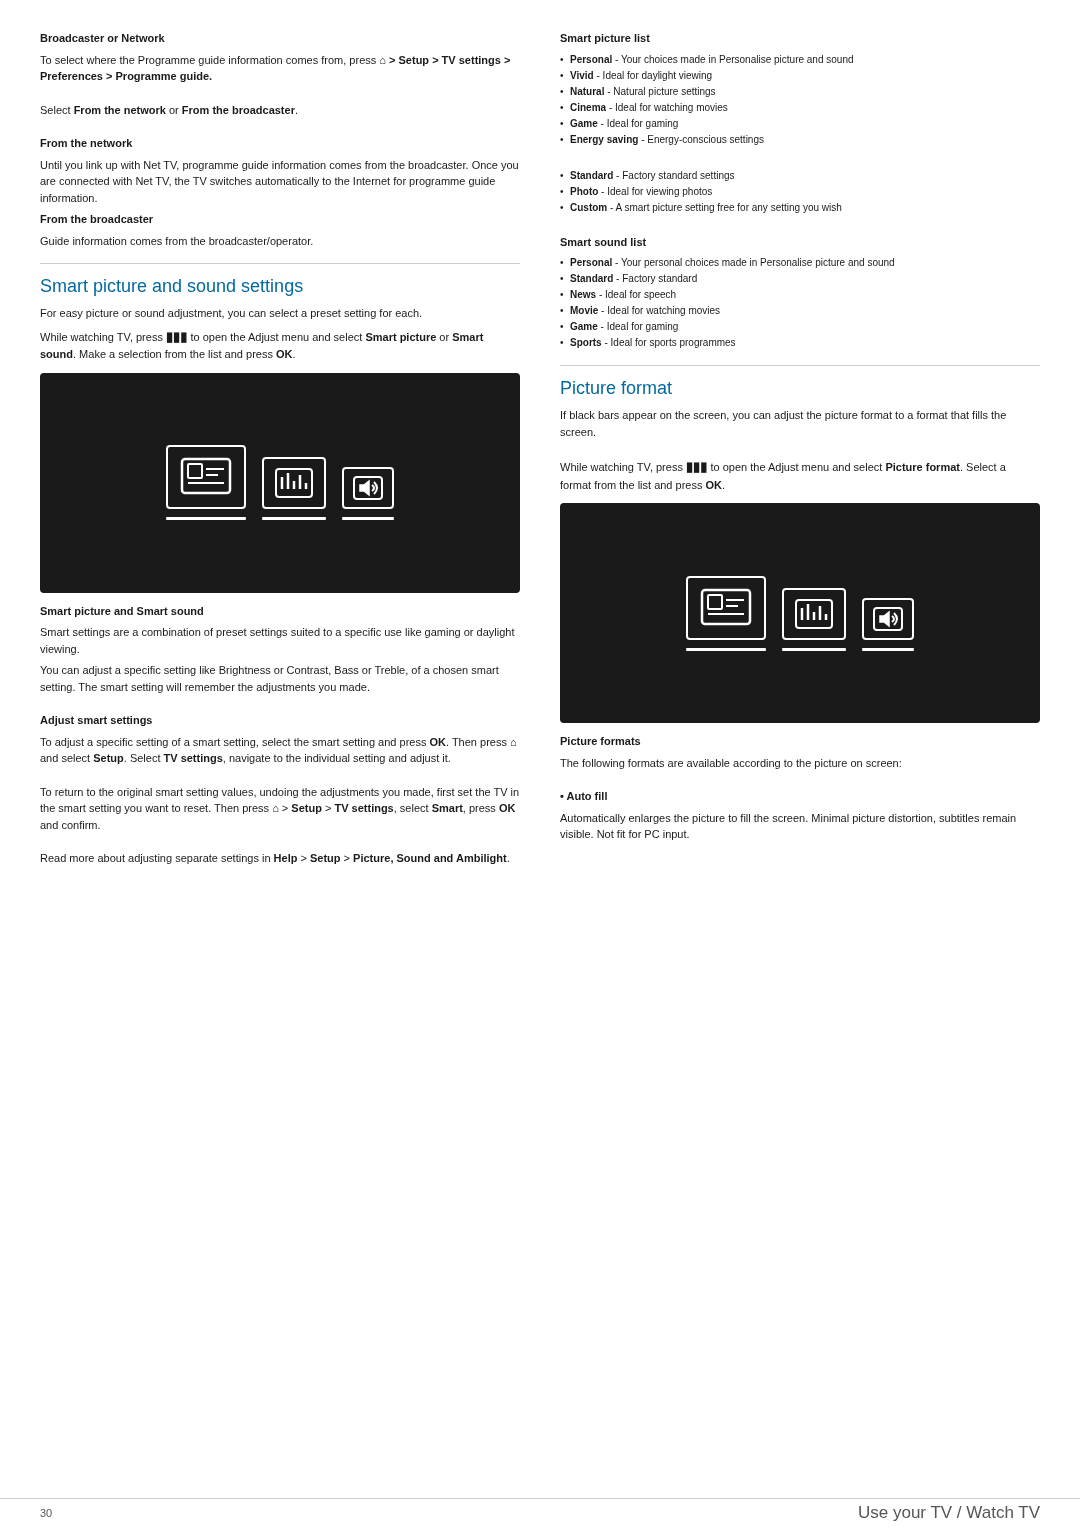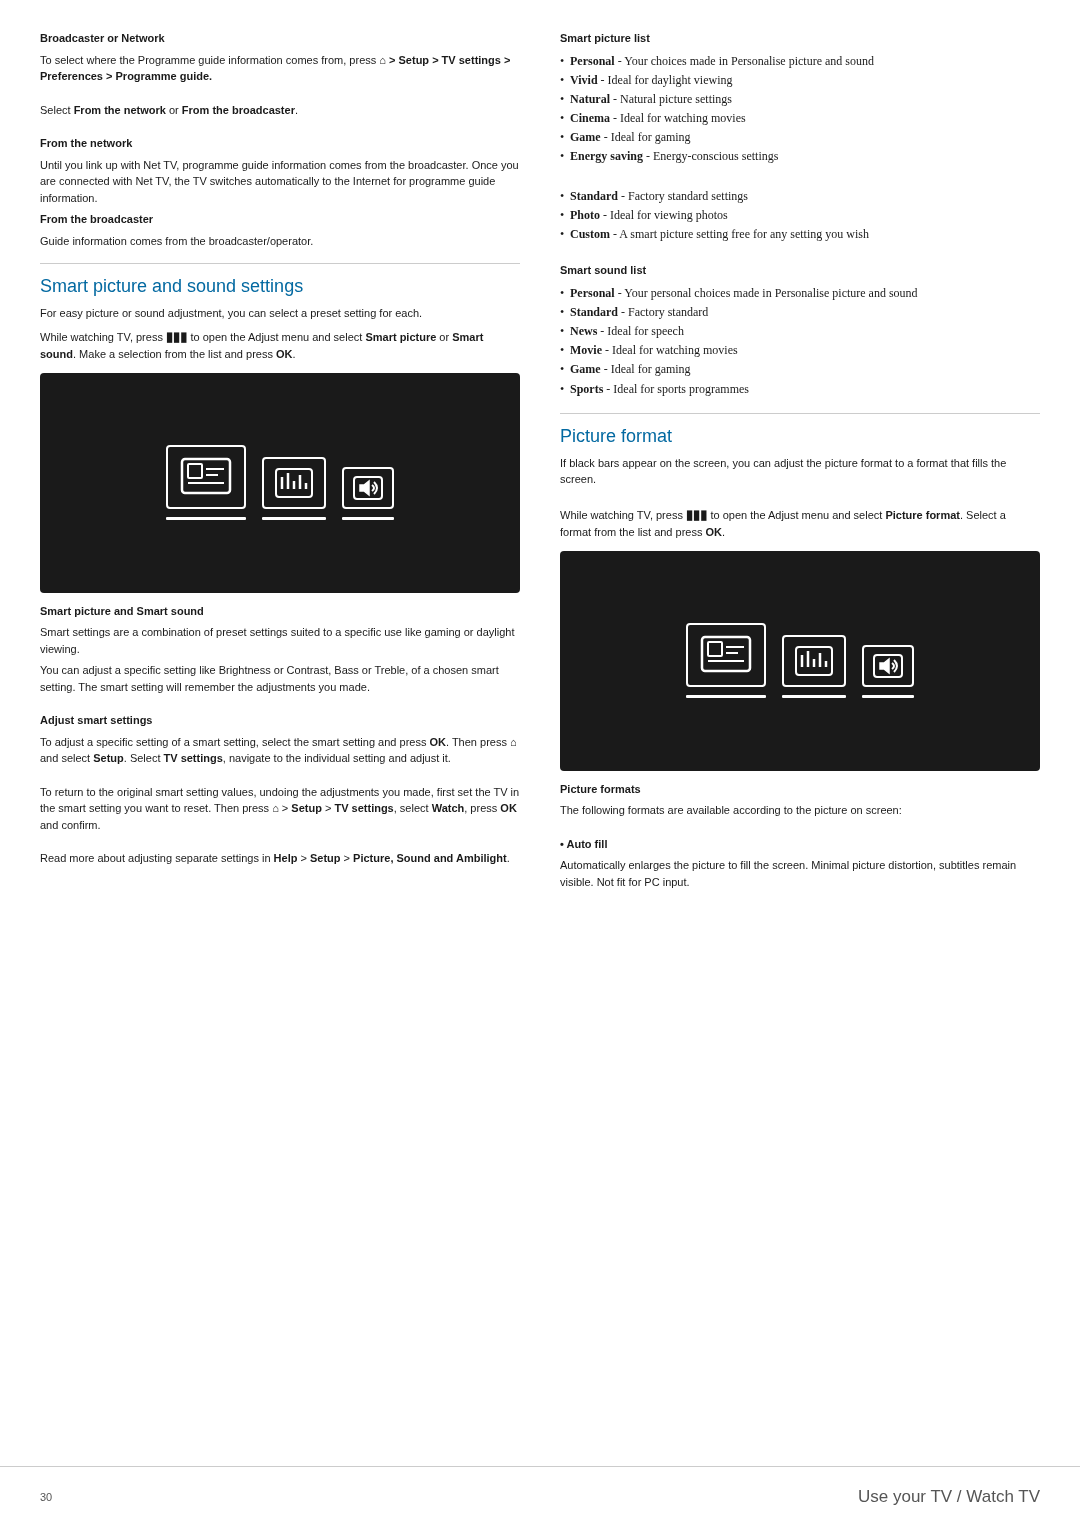--- a/index.html
+++ b/index.html
@@ -51,25 +51,24 @@
       margin-bottom: 5px;
     }
     .bold { font-weight: bold; }
     .italic { }
     ul.bullet-list {
       list-style: none;
       margin: 2px 0 6px 0;
       padding: 0;
     }
     ul.bullet-list li {
-      font-size: 12px;
+      font-size: 10px;
       line-height: 1.6;
       padding-left: 10px;
       position: relative;
-      font-family: Liberation Serif, serif;
     }
     ul.bullet-list li::before {
       content: "•";
       position: absolute;
       left: 0;
     }
     .adjust-image {
       width: 100%;
       background: #1a1a1a;
       border-radius: 4px;
@@ -135,21 +134,21 @@
     }
     .underline-bar {
       height: 3px;
       background: #fff;
       border-radius: 1px;
     }
     .footer {
       display: flex;
       justify-content: space-between;
       align-items: center;
-      padding: 20px 40px;
+      padding: 4px 40px;
       border-top: 1px solid #ccc;
       margin-top: auto;
     }
     .footer-page {
       font-size: 11px;
       color: #555;
     }
     .footer-text {
       font-size: 17px;
       color: #555;
@@ -256,21 +255,21 @@
       <br>
 
       
       <div>
         <p><span class="bold">Adjust smart settings</span></p>
         <p>
           To adjust a specific setting of a smart setting, select the smart setting and press <span class="bold">OK</span>. Then press <span class="bold">⌂</span> and select <span class="bold">Setup</span>. Select <span class="bold">TV settings</span>, navigate to the individual setting and adjust it.
         </p>
         <br>
         <p>
-          To return to the original smart setting values, undoing the adjustments you made, first set the TV in the smart setting you want to reset. Then press <span class="bold">⌂</span> &gt; <span class="bold">Setup</span> &gt; <span class="bold">TV settings</span>, select <span class="bold">Watch</span>, press <span class="bold">OK</span> and confirm.
+          To return to the original smart setting values, undoing the adjustments you made, first set the TV in the smart setting you want to reset. Then press <span class="bold">⌂</span> &gt; <span class="bold">Setup</span> &gt; <span class="bold">TV settings</span>, select <span class="bold">Smart</span>, press <span class="bold">OK</span> and confirm.
         </p>
         <br>
         <p>
           Read more about adjusting separate settings in <span class="bold">Help</span> &gt; <span class="bold">Setup</span> &gt; <span class="bold">Picture, Sound and Ambilight</span>.
         </p>
       </div>
     </div>
 
     <div class="right-col">
       

